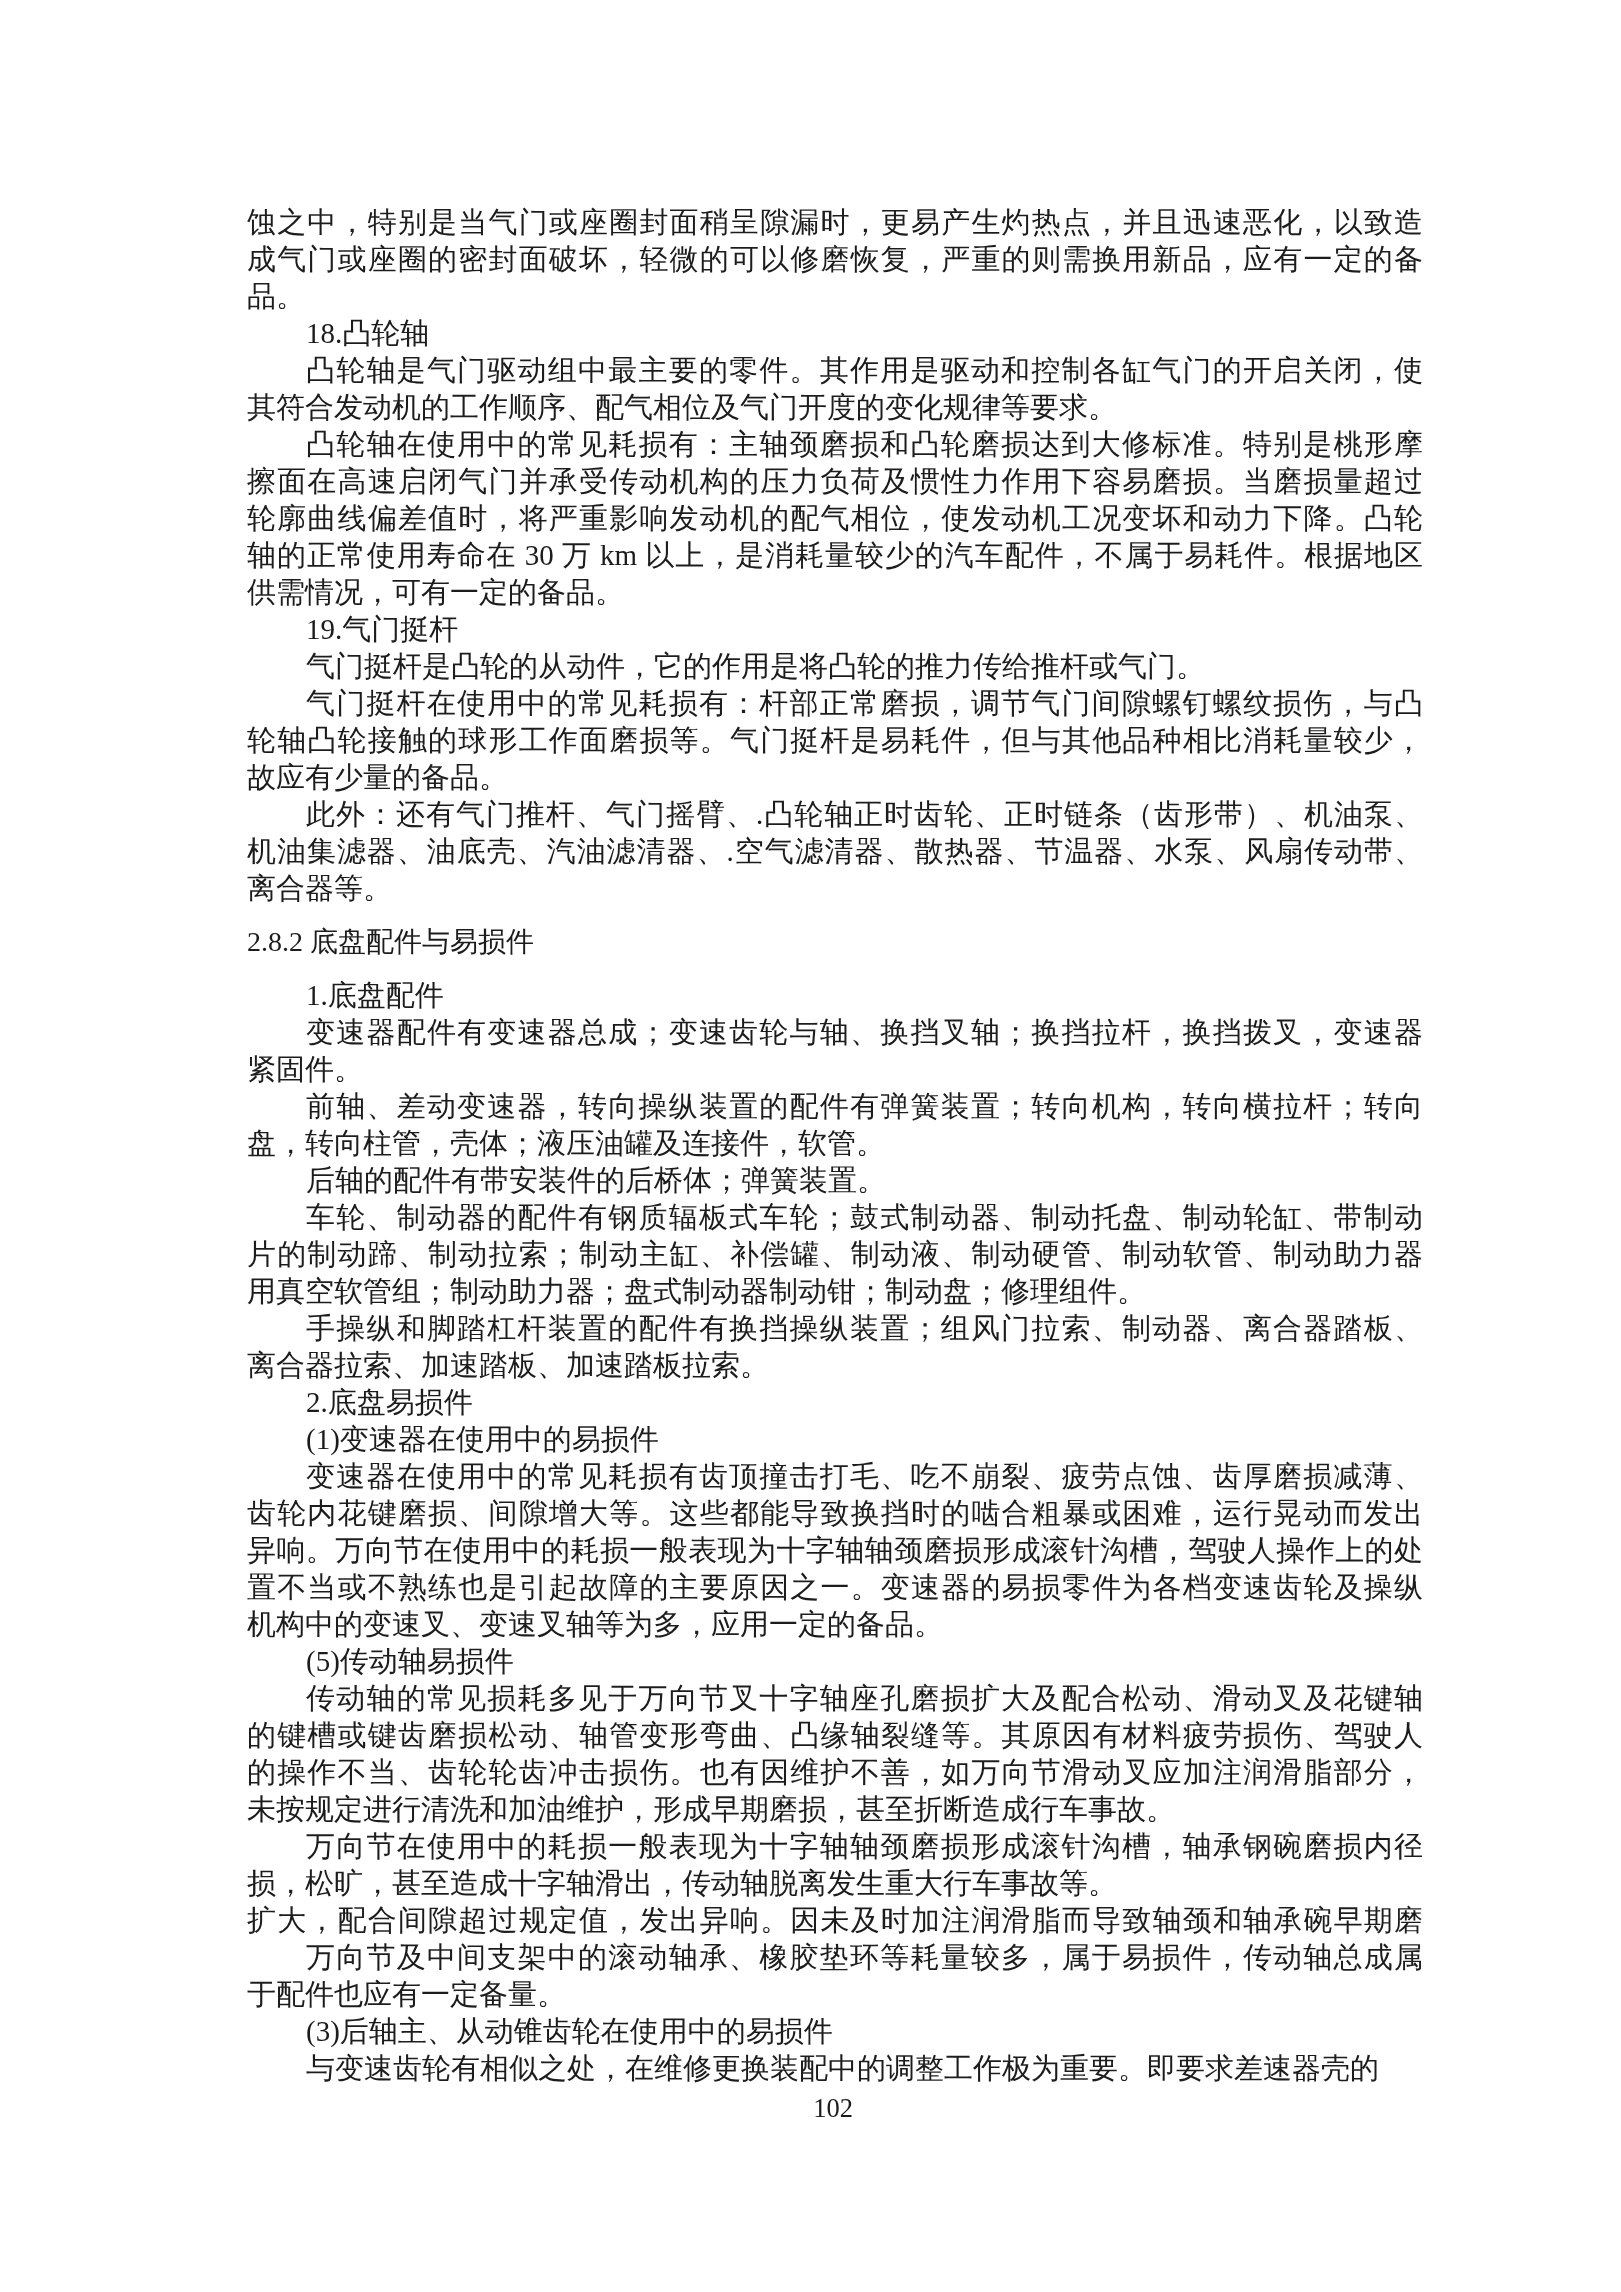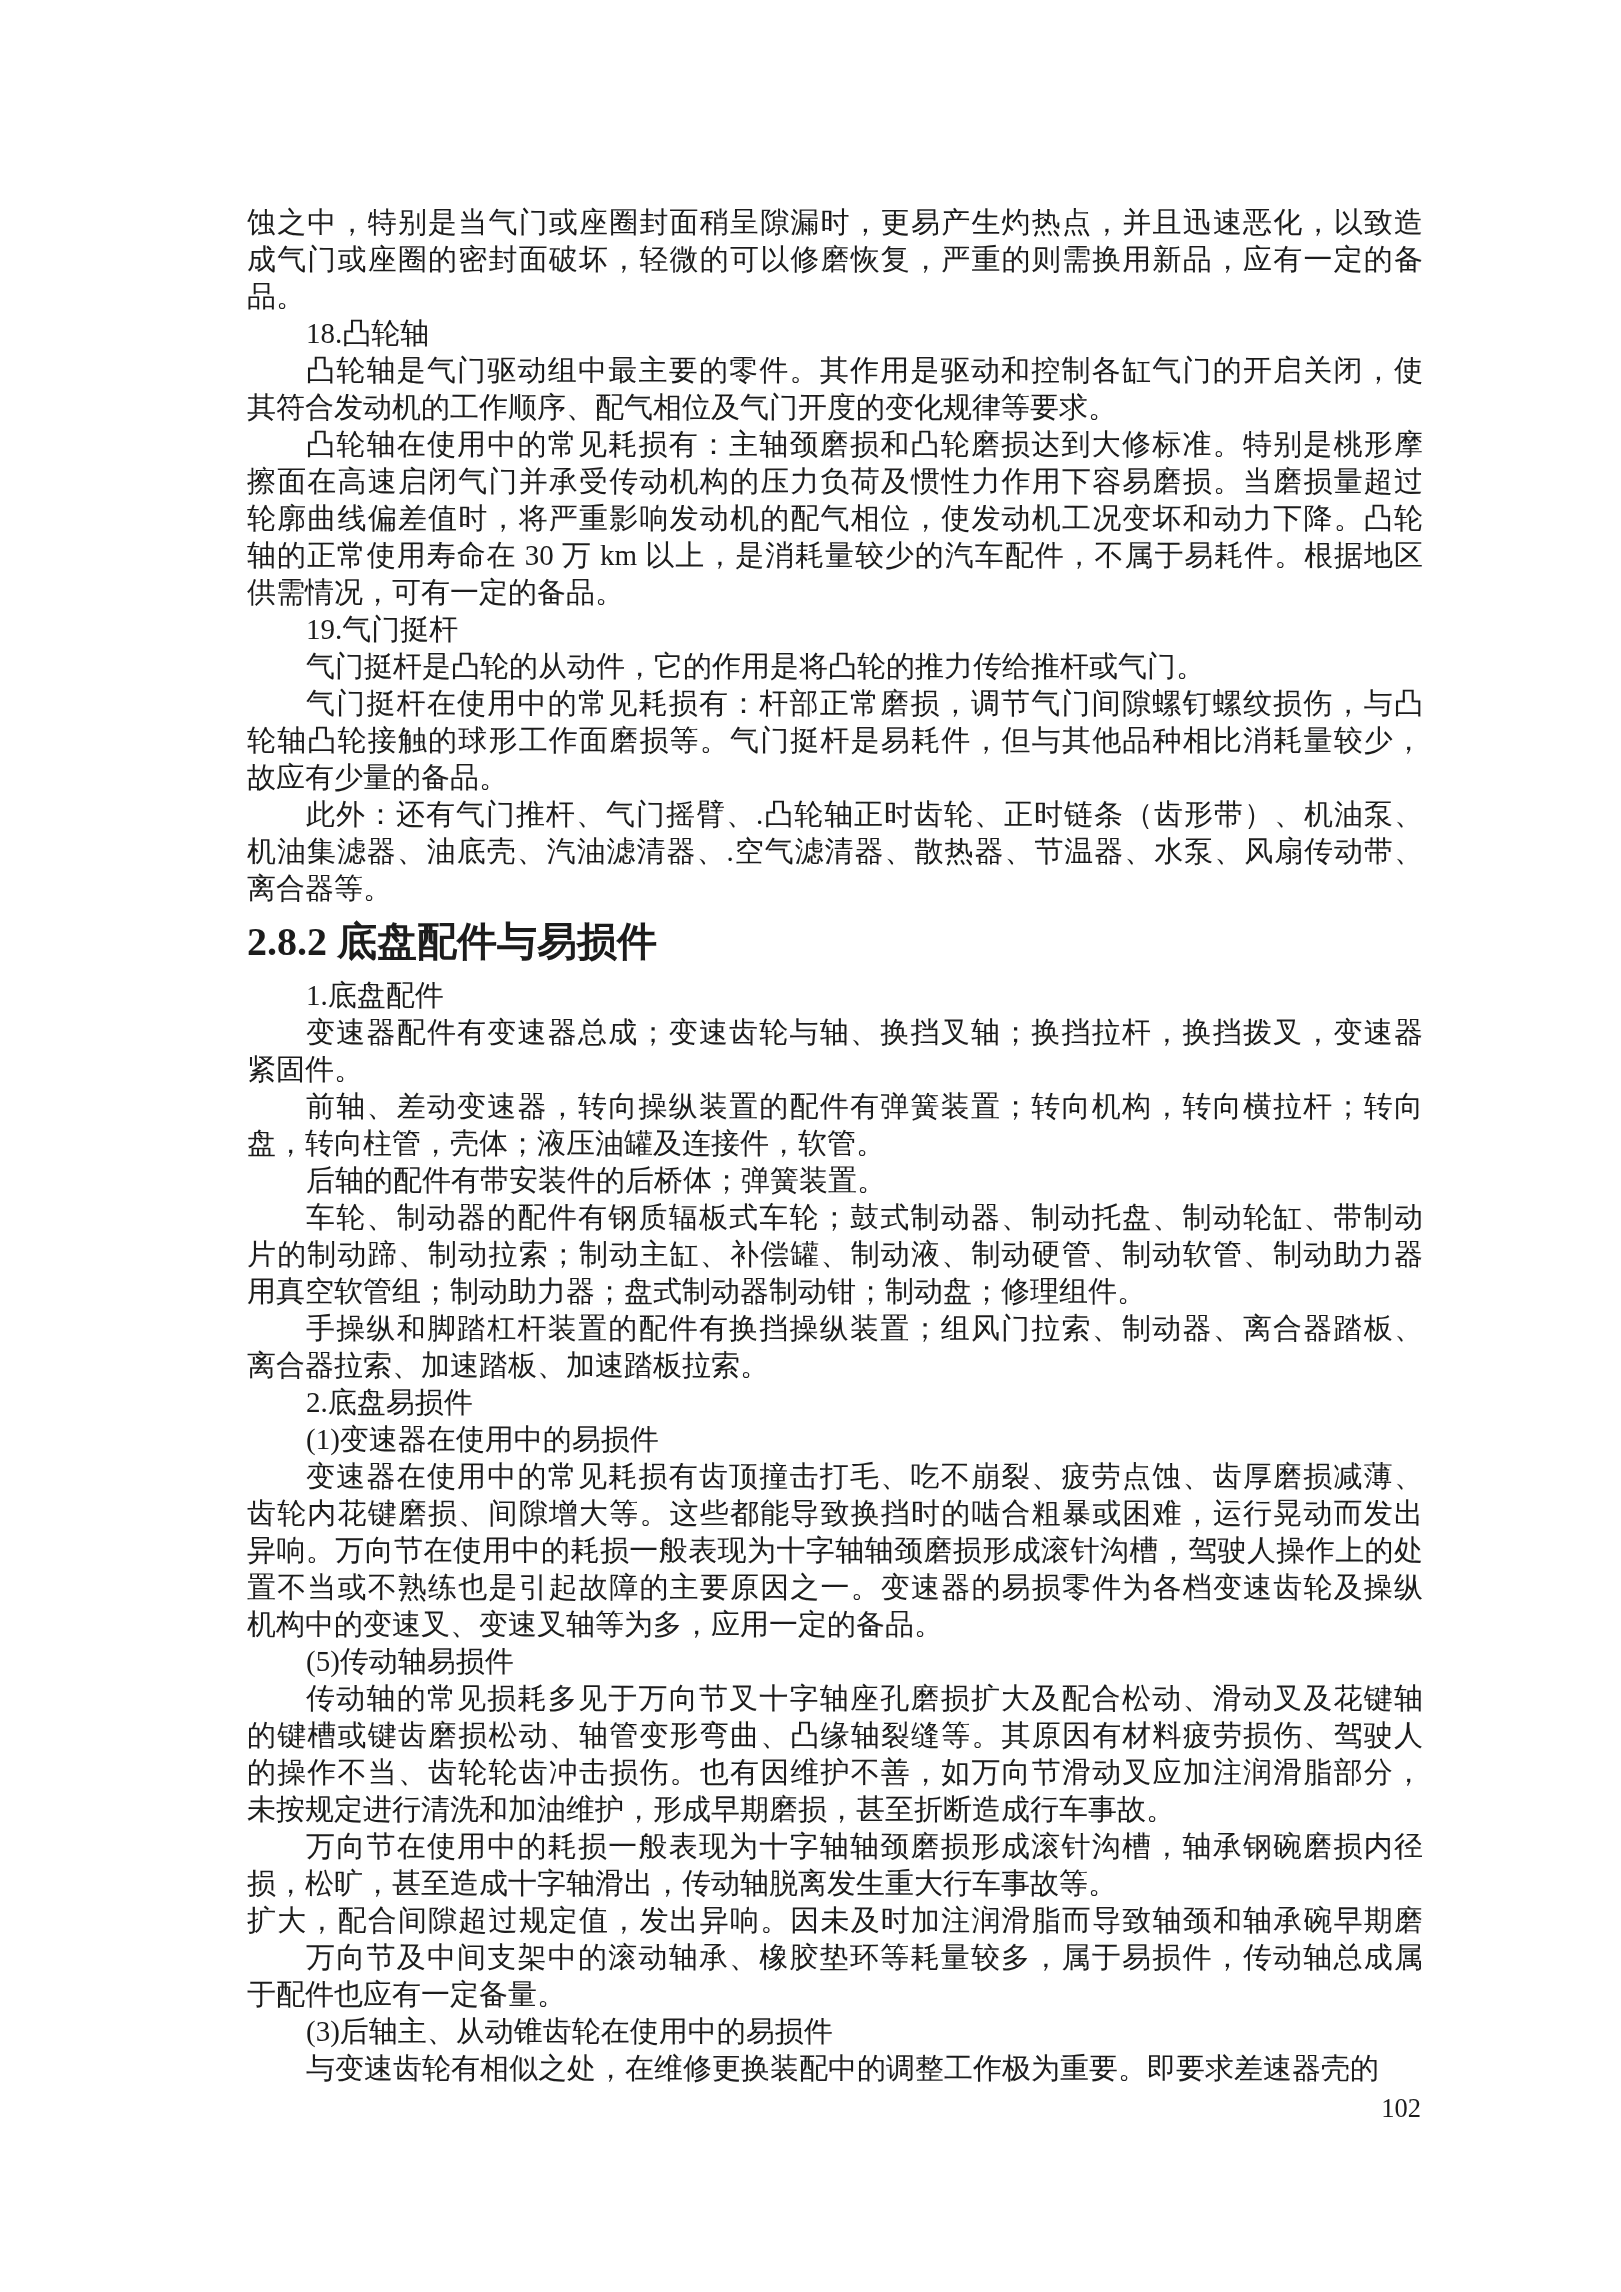--- a/index.html
+++ b/index.html
@@ -25,34 +25,34 @@
   }
   .line.just{
     white-space:normal;
     text-align:justify;
     text-align-last:justify;
     overflow:hidden;
   }
   .line.ind{padding-left:59px;}
   .line.ind.just{padding-left:0;text-indent:59px;}
   .heading{
-    font-size:40px;
-    font-weight:bold;
+    font-size:28px;
+    font-weight:normal;
     line-height:41px;
     height:41px;
     margin-top:13.7px;
     margin-bottom:15.7px;
     white-space:nowrap;
     font-family:"Liberation Serif","DejaVu Serif",serif;
   }
   .page-number{
     position:absolute;
     left:245px;top:2094px;
     width:1176px;
-    text-align:right;
+    text-align:center;
     font-size:26.5px;
     line-height:29px;
     color:#1c1c1c;
   }
 </style>
 </head>
 <body>
 
 <div class="page">
   <div class="text-column">

